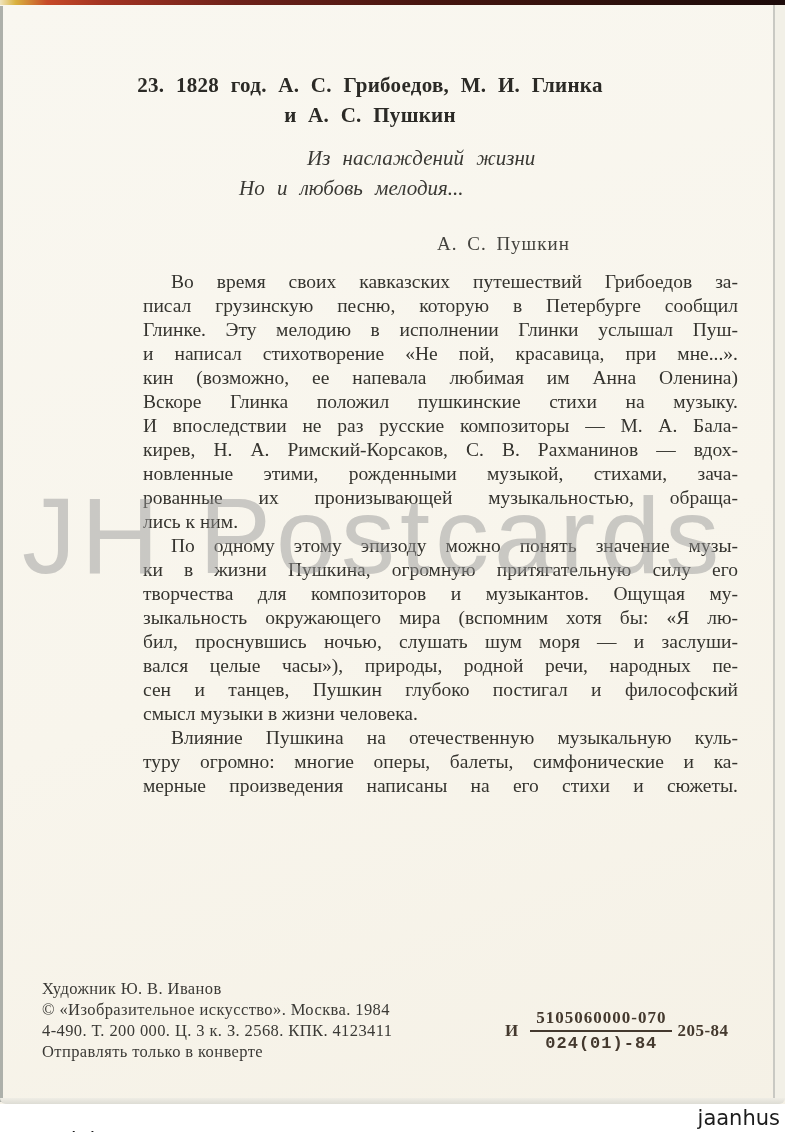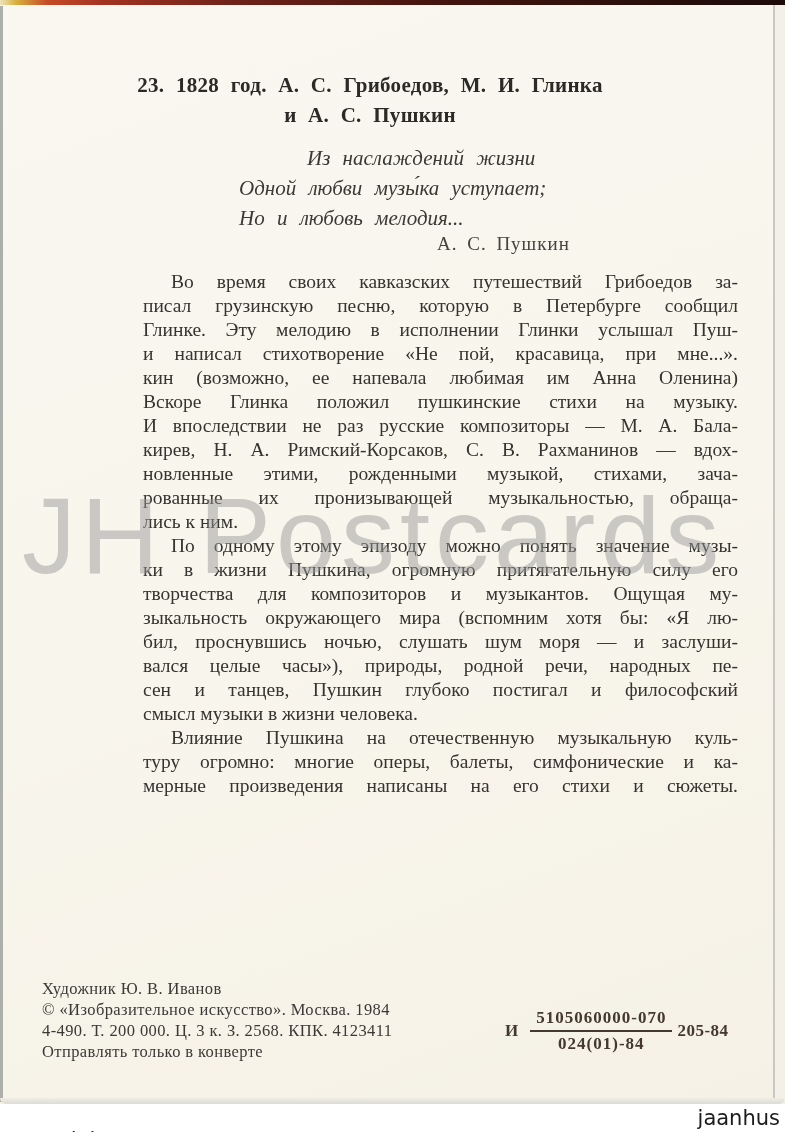--- a/index.html
+++ b/index.html
@@ -75,21 +75,21 @@
     position:absolute;left:505px;top:1008px;
     display:flex;align-items:center;
     font-size:17px;font-weight:bold;color:#44392e;
   }
   .index-prefix{margin-right:12px;}
   .frac{display:inline-block;text-align:center;}
   .frac .num{
     display:block;padding:0 6px 2px 6px;
     border-bottom:2px solid #44392e;letter-spacing:1px;
   }
-  .frac .den{display:block;padding-top:2px;letter-spacing:1px;}
+  .frac .den{display:block;padding-top:2px;letter-spacing:1px;font-family:Liberation Mono, monospace;}
   .index-suffix{margin-left:5px;letter-spacing:0.5px;}
   
   .watermark{
     position:absolute;left:22px;top:482px;width:760px;
     font-family:"Liberation Sans",sans-serif;
     font-size:108px;font-weight:normal;line-height:1;
     letter-spacing:5px;white-space:nowrap;
     color:rgba(150,150,150,0.48);
     z-index:2;pointer-events:none;
   }
@@ -115,21 +115,20 @@
     <div class="right-margin"></div>
     <div class="right-edge"></div>
 
     <div class="title">
       <div>23. 1828 год. А. С. Грибоедов, М. И. Глинка</div>
       <div>и А. С. Пушкин</div>
     </div>
 
     <div class="epigraph">
         <div class="line">Из наслаждений жизни</div>
-        <div class="line">Одной любви музы́ка уступает;</div>
         <div class="line">Но и любовь мелодия...</div>
       </div>
 
     <div class="attribution">А. С. Пушкин</div>
 
     <div class="body-text">
         <div class="para">
           <div class="bline first">Во время своих кавказских путешествий Грибоедов за-</div>
           <div class="bline">писал грузинскую песню, которую в Петербурге сообщил</div>
           <div class="bline">Глинке. Эту мелодию в исполнении Глинки услышал Пуш-</div>

